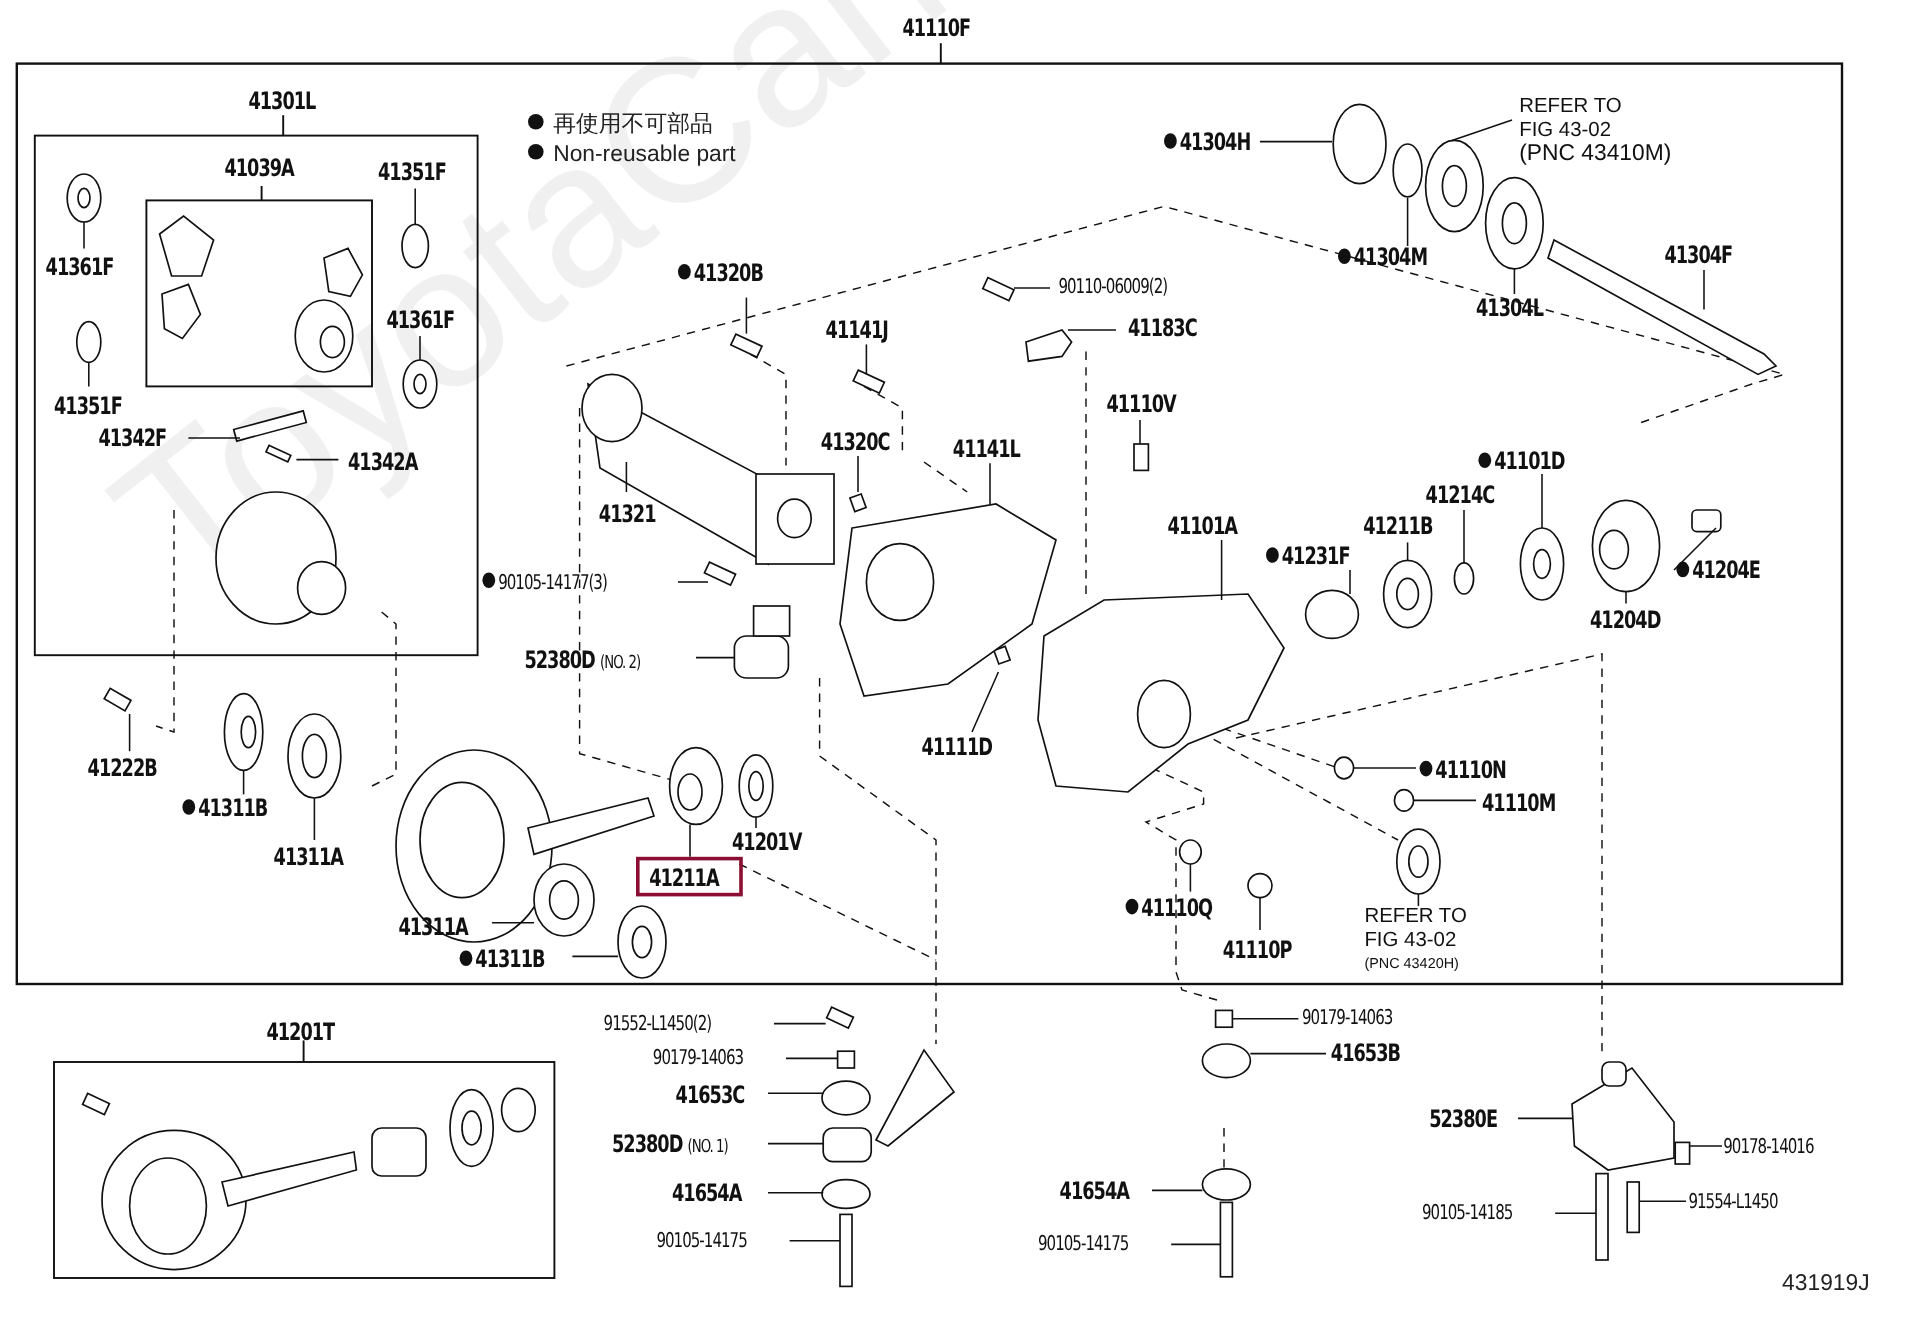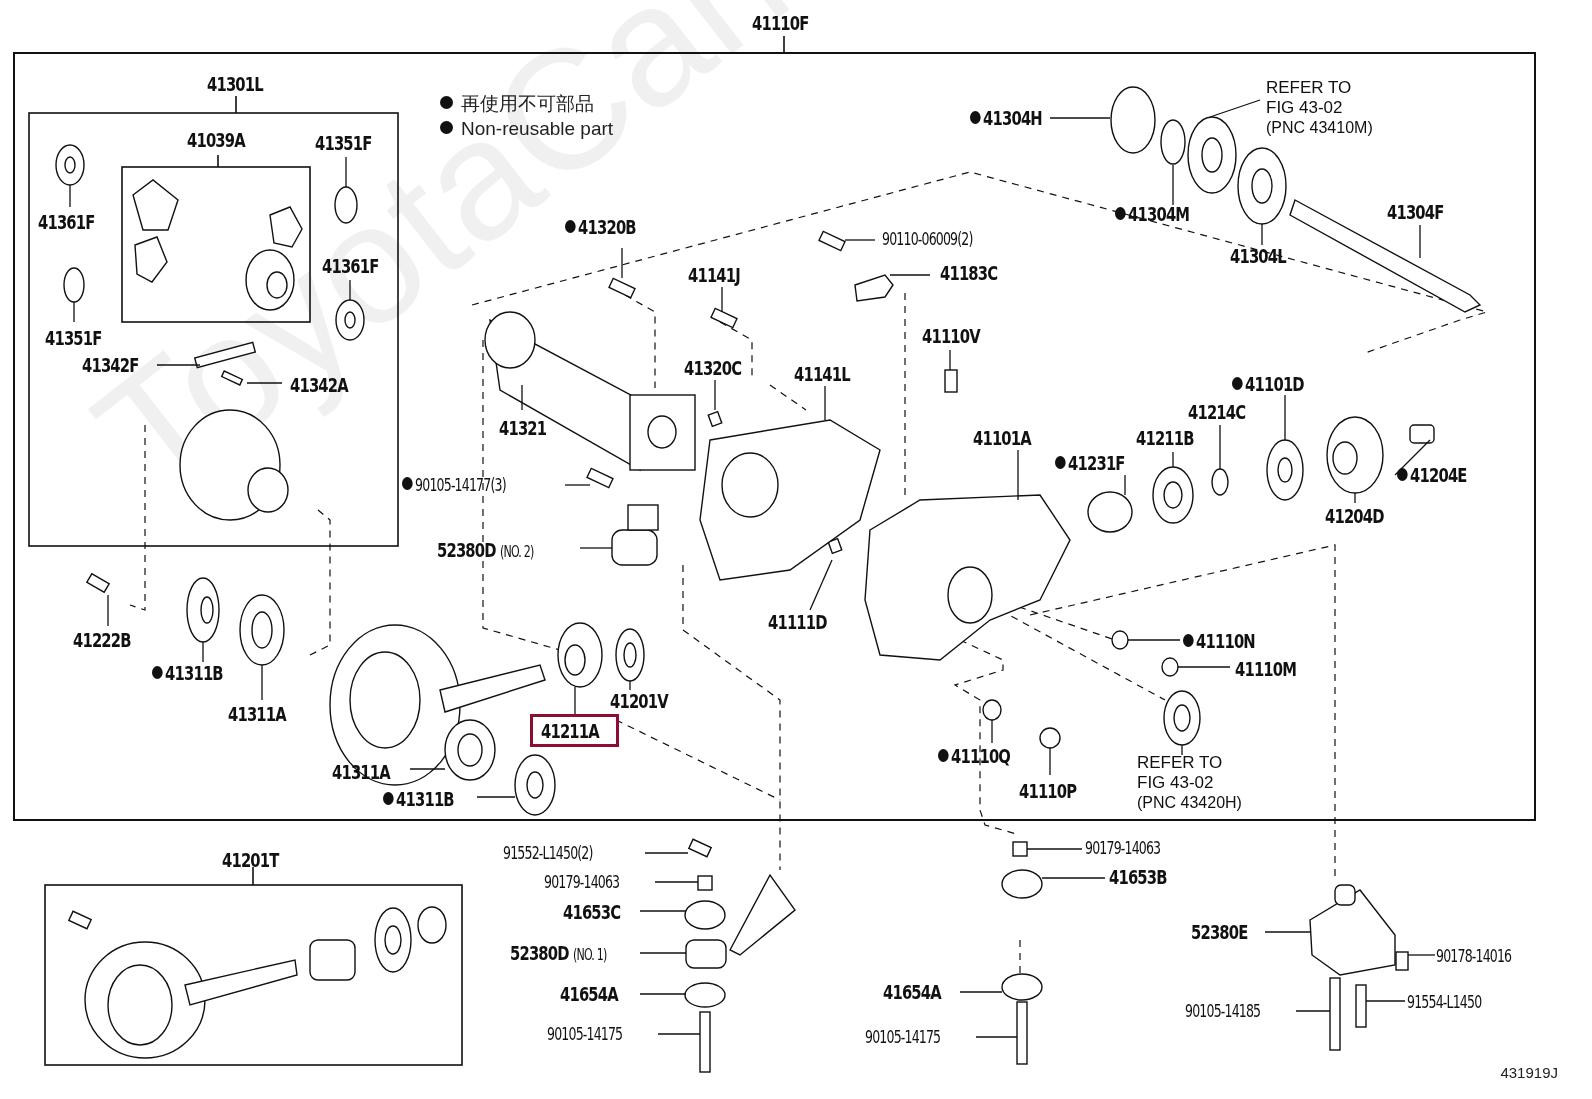--- a/index.html
+++ b/index.html
@@ -10,21 +10,21 @@
          font-weight: bold; font-size: 20px; letter-spacing: -1px; white-space: nowrap; line-height: 1;
          transform: scaleX(0.82); transform-origin: left top; color: #111; }
   .lbl.sm { font-size: 17px; font-weight: normal; }
   .lbl.mono { font-family: Liberation Sans, sans-serif; font-weight: normal; font-size: 17px; letter-spacing: 0; transform: none; }
   .dot { display: inline-block; width: 13px; height: 13px; border-radius: 50%; background: #111; margin-right: 3px; vertical-align: 1px; }
   .legend { position: absolute; left: 440px; top: 78px; font-family: "Liberation Sans", sans-serif; font-size: 19px; line-height: 25px; color: #222; margin-top: 13px; }
   .legend .dot { width: 13px; height: 13px; margin-right: 8px; }
   .highlight { position: absolute; left: 530px; top: 714px; width: 89px; height: 33px; border: 3px solid #8a0f33; box-sizing: border-box; }
   .watermark { position: absolute; left: 60px; top: 380px; font-family: "Liberation Sans", sans-serif; font-size: 170px; color: rgba(0,0,0,0.06);
                transform: rotate(-38deg); transform-origin: left top; white-space: nowrap; pointer-events: none; }
-  .figno { position: absolute; right: 34px; bottom: 18px; font-family: "Liberation Sans", sans-serif; font-size: 15px; color: #222; }
+  .figno { position: absolute; right: 34px; bottom: 18px; font-family: "Liberation Sans", sans-serif; font-size: 19px; color: #222; }
   svg { position: absolute; left: 0; top: 0; }
 </style>
 </head>
 <body>
 
 <div class="stage">
 
   <div class="watermark">ToyotaCarMiner.ru</div>
 
   <svg width="1592" height="1099">
@@ -280,26 +280,26 @@
   <div class="lbl" style="left:938px;top:746px"><span class="dot"></span><span>41110Q</span></div>
   <div class="lbl" style="left:1019px;top:781px">41110P</div>
   <div class="lbl" style="left:970px;top:108px"><span class="dot"></span><span>41304H</span></div>
   <div class="lbl" style="left:1115px;top:204px"><span class="dot"></span><span>41304M</span></div>
   <div class="lbl" style="left:1230px;top:246px">41304L</div>
   <div class="lbl" style="left:1387px;top:202px">41304F</div>
 
   <div class="lbl mono" style="left:1266px;top:78px;line-height:20px">
     <div>REFER TO</div>
     <div>FIG 43-02</div>
-    <div style="font-size:16px">(PNC 43410M)</div>
+    <div style="font-size:19px">(PNC 43410M)</div>
   </div>
   <div class="lbl mono" style="left:1137px;top:753px;line-height:20px">
     <div>REFER TO</div>
     <div>FIG 43-02</div>
-    <div style="font-size:16px">(PNC 43420H)</div>
+    <div style="font-size:12px">(PNC 43420H)</div>
   </div>
 
   <div class="lbl sm" style="left:503px;top:845px">91552-L1450(2)</div>
   <div class="lbl sm" style="left:544px;top:874px">90179-14063</div>
   <div class="lbl" style="left:563px;top:902px">41653C</div>
   <div class="lbl" style="left:510px;top:943px"><span>52380D</span> <span class="sm" style="font-weight:normal;font-size:15px">(NO. 1)</span></div>
   <div class="lbl" style="left:560px;top:984px">41654A</div>
   <div class="lbl sm" style="left:547px;top:1026px">90105-14175</div>
 
   <div class="lbl sm" style="left:1085px;top:840px">90179-14063</div>

